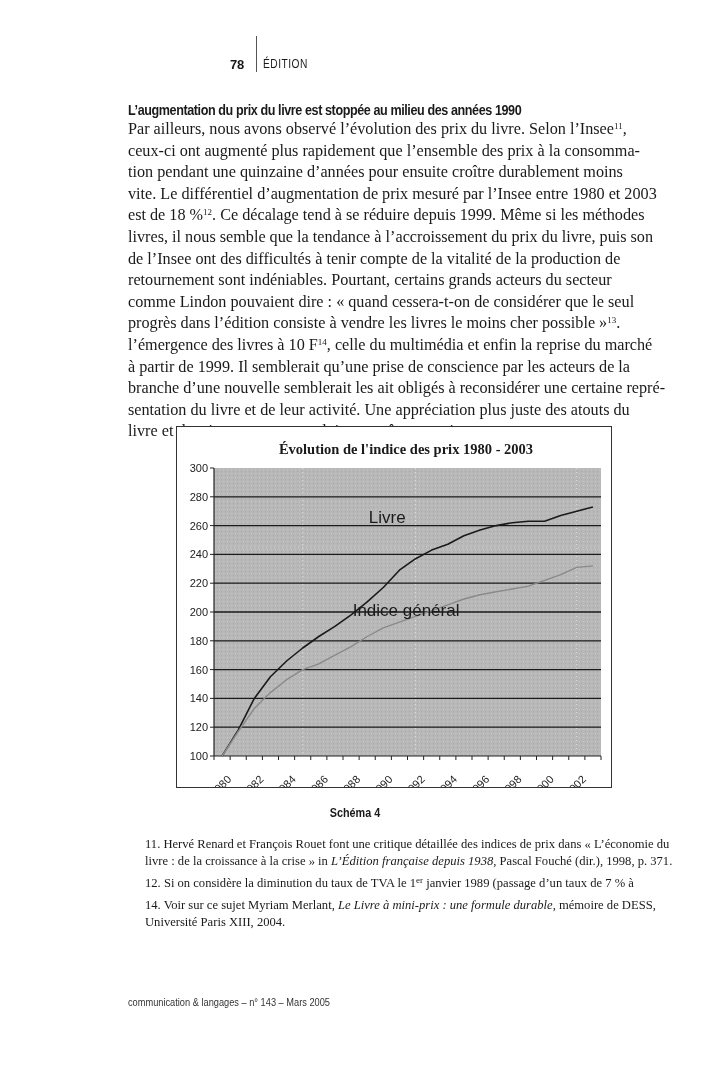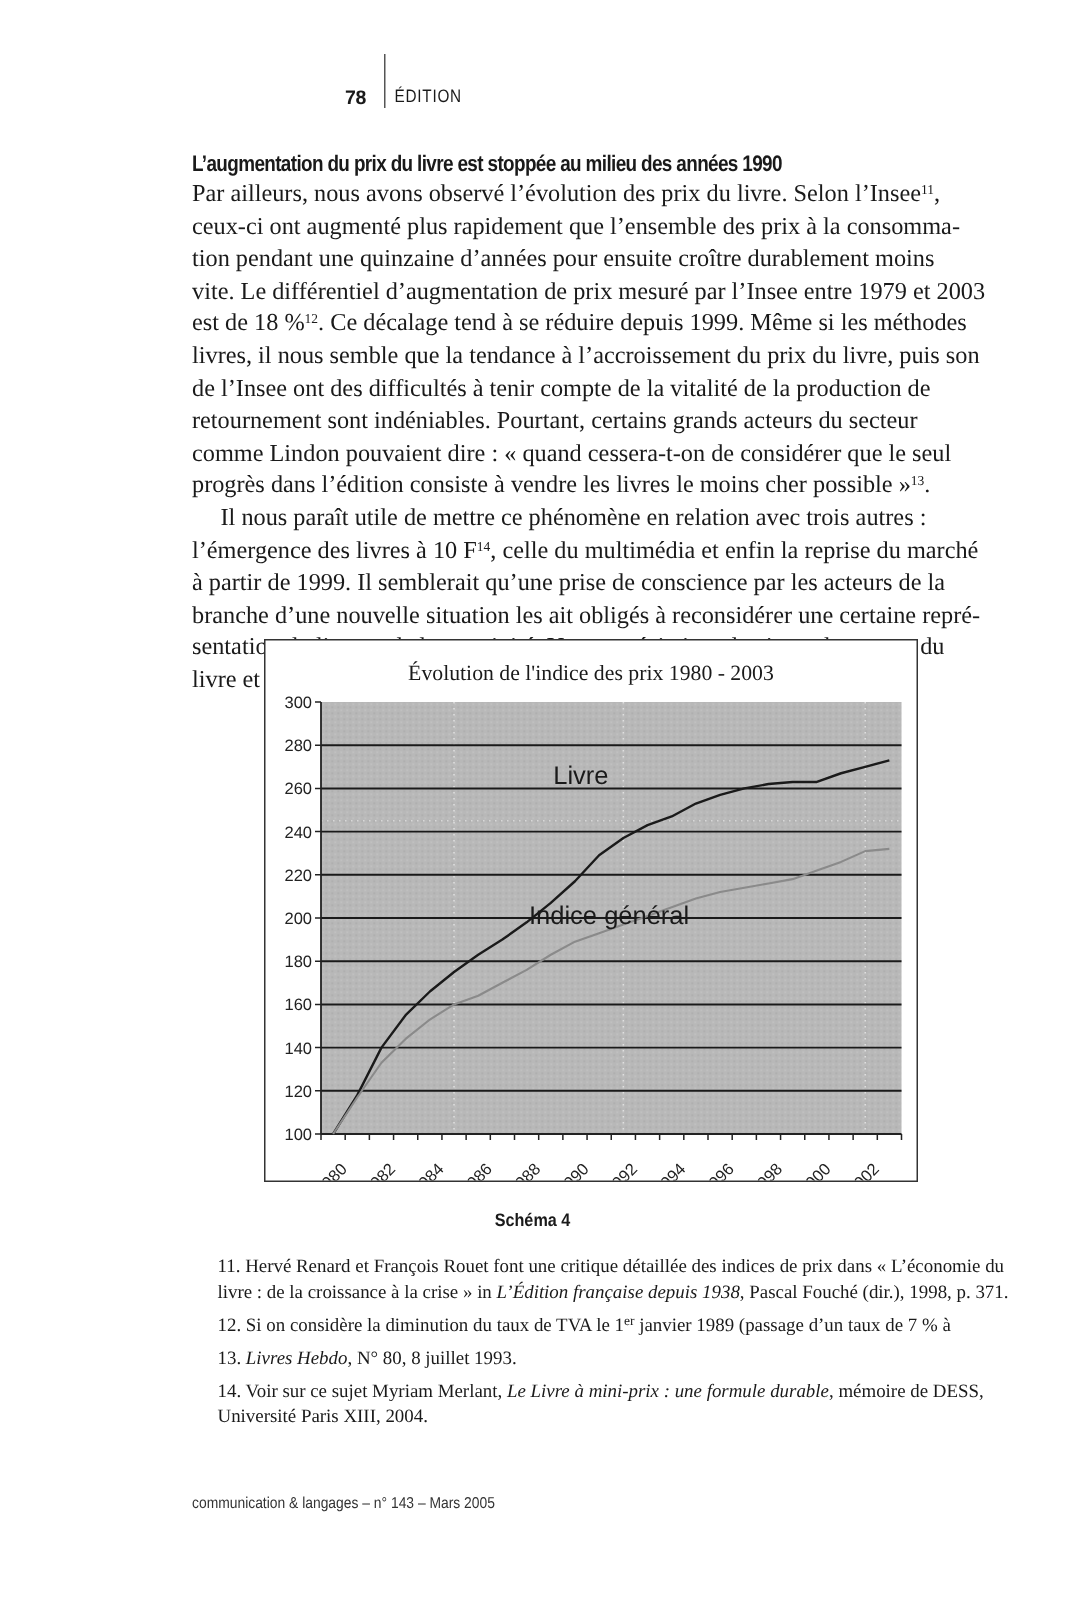--- a/index.html
+++ b/index.html
@@ -12,21 +12,21 @@
 
   .heading { position: absolute; left: 128px; top: 101px; width: 480px; font-family: "Liberation Sans", sans-serif; font-weight: bold; font-size: 15px; letter-spacing: -0.5px; transform: scaleX(0.84); transform-origin: left; white-space: nowrap; }
 
   .body-text { position: absolute; left: 128px; top: 119px; width: 472px; font-family: "Liberation Serif", serif; font-size: 16.2px; line-height: 21.6px; }
   .body-text .line { display: block; white-space: nowrap; text-align: justify; text-align-last: justify; height: 21.6px; }
   .body-text .line.last { text-align-last: left; }
   .body-text .line.indent { padding-left: 19px; }
   sup { font-size: 9px; vertical-align: top; position: relative; top: -3px; }
 
   .chart-frame { position: absolute; left: 176px; top: 426px; width: 436px; height: 362px; border: 1.5px solid #333; box-sizing: border-box; background: #fff; }
-  .chart-title { position: absolute; left: 0; width: 100%; top: 14px; text-align: center; font-family: "Liberation Serif", serif; font-weight: normal; font-size: 14.5px; }
+  .chart-title { position: absolute; left: 12px; width: 100%; top: 14px; text-align: center; font-family: "Liberation Serif", serif; font-weight: bold; font-size: 14.5px; }
   .chart-svg { position: absolute; left: 0; top: 0; }
 
   .caption { position: absolute; left: 0; width: 710px; top: 806px; text-align: center; font-family: "Liberation Sans", sans-serif; font-weight: bold; font-size: 12px; transform: scaleX(0.9); }
 
   .footnotes { position: absolute; left: 128px; top: 836px; width: 472px; font-family: "Liberation Serif", serif; font-size: 12.6px; line-height: 17px; margin-left: 17px; }
   .fn { margin-bottom: 5px; }
   .fn .line { display: block; white-space: nowrap; }
   .fn .line.j { text-align: justify; text-align-last: justify; }
   .footer { position: absolute; left: 128px; top: 996px; font-family: "Liberation Sans", sans-serif; font-size: 10.5px; color: #333; transform: scaleX(0.88); transform-origin: left; white-space: nowrap; }
 </style>
@@ -36,31 +36,30 @@
 <div class="page">
   <div class="rule-vert"></div>
   <div class="page-num">78</div>
   <div class="section-name">ÉDITION</div>
 
   <div class="heading">L’augmentation du prix du livre est stoppée au milieu des années 1990</div>
   <div class="body-text" id="body-text">
       <span class="line">Par ailleurs, nous avons observé l’évolution des prix du livre. Selon l’Insee<sup>11</sup>,</span>
       <span class="line">ceux-ci ont augmenté plus rapidement que l’ensemble des prix à la consomma-</span>
       <span class="line">tion pendant une quinzaine d’années pour ensuite croître durablement moins</span>
-      <span class="line">vite. Le différentiel d’augmentation de prix mesuré par l’Insee entre 1979 et 2003</span>
+      <span class="line">vite. Le différentiel d’augmentation de prix mesuré par l’Insee entre 1980 et 2003</span>
       <span class="line">est de 18 %<sup>12</sup>. Ce décalage tend à se réduire depuis 1999. Même si les méthodes</span>
       <span class="line">livres, il nous semble que la tendance à l’accroissement du prix du livre, puis son</span>
       <span class="line">de l’Insee ont des difficultés à tenir compte de la vitalité de la production de</span>
       <span class="line">retournement sont indéniables. Pourtant, certains grands acteurs du secteur</span>
       <span class="line">comme Lindon pouvaient dire : « quand cessera-t-on de considérer que le seul</span>
       <span class="line last">progrès dans l’édition consiste à vendre les livres le moins cher possible »<sup>13</sup>.</span>
-      <span class="line indent">Il nous paraît utile de mettre ce phénomène en relation avec trois autres :</span>
       <span class="line">l’émergence des livres à 10 F<sup>14</sup>, celle du multimédia et enfin la reprise du marché</span>
       <span class="line">à partir de 1999. Il semblerait qu’une prise de conscience par les acteurs de la</span>
-      <span class="line">branche d’une nouvelle situation les ait obligés à reconsidérer une certaine repré-</span>
+      <span class="line">branche d’une nouvelle semblerait les ait obligés à reconsidérer une certaine repré-</span>
       <span class="line">sentation du livre et de leur activité. Une appréciation plus juste des atouts du</span>
       <span class="line last">livre et des risques pesant sur lui a peut-être permis un renouveau.</span>
     </div>
 
   <div class="chart-frame">
     <div class="chart-title">Évolution de l'indice des prix 1980 - 2003</div>
     <svg class="chart-svg" id="chart-svg" width="434" height="360">
         <defs>
           <pattern id="dots" width="4" height="4" patternUnits="userSpaceOnUse">
             <rect x="0" y="0" width="4" height="4" fill="#b8b8b8"></rect>
@@ -154,22 +153,19 @@
 
   <div class="footnotes" id="footnotes">
       <div class="fn">
         <span class="line j">11. Hervé Renard et François Rouet font une critique détaillée des indices de prix dans « L’économie du</span>
         <span class="line">livre : de la croissance à la crise » in <i>L’Édition française depuis 1938</i>, Pascal Fouché (dir.), 1998, p. 371.</span>
       </div>
       <div class="fn">
         <span class="line j">12. Si on considère la diminution du taux de TVA le 1<sup>er</sup> janvier 1989 (passage d’un taux de 7 % à</span>
       </div>
       <div class="fn">
-        <span class="line">13. <i>Livres Hebdo</i>, N° 80, 8 juillet 1993.</span>
-      </div>
-      <div class="fn">
         <span class="line j">14. Voir sur ce sujet Myriam Merlant, <i>Le Livre à mini-prix : une formule durable</i>, mémoire de DESS,</span>
         <span class="line">Université Paris XIII, 2004.</span>
       </div>
     </div>
 
   <div class="footer">communication &amp; langages – n° 143 – Mars 2005</div>
 </div>
 
 </body></html>

